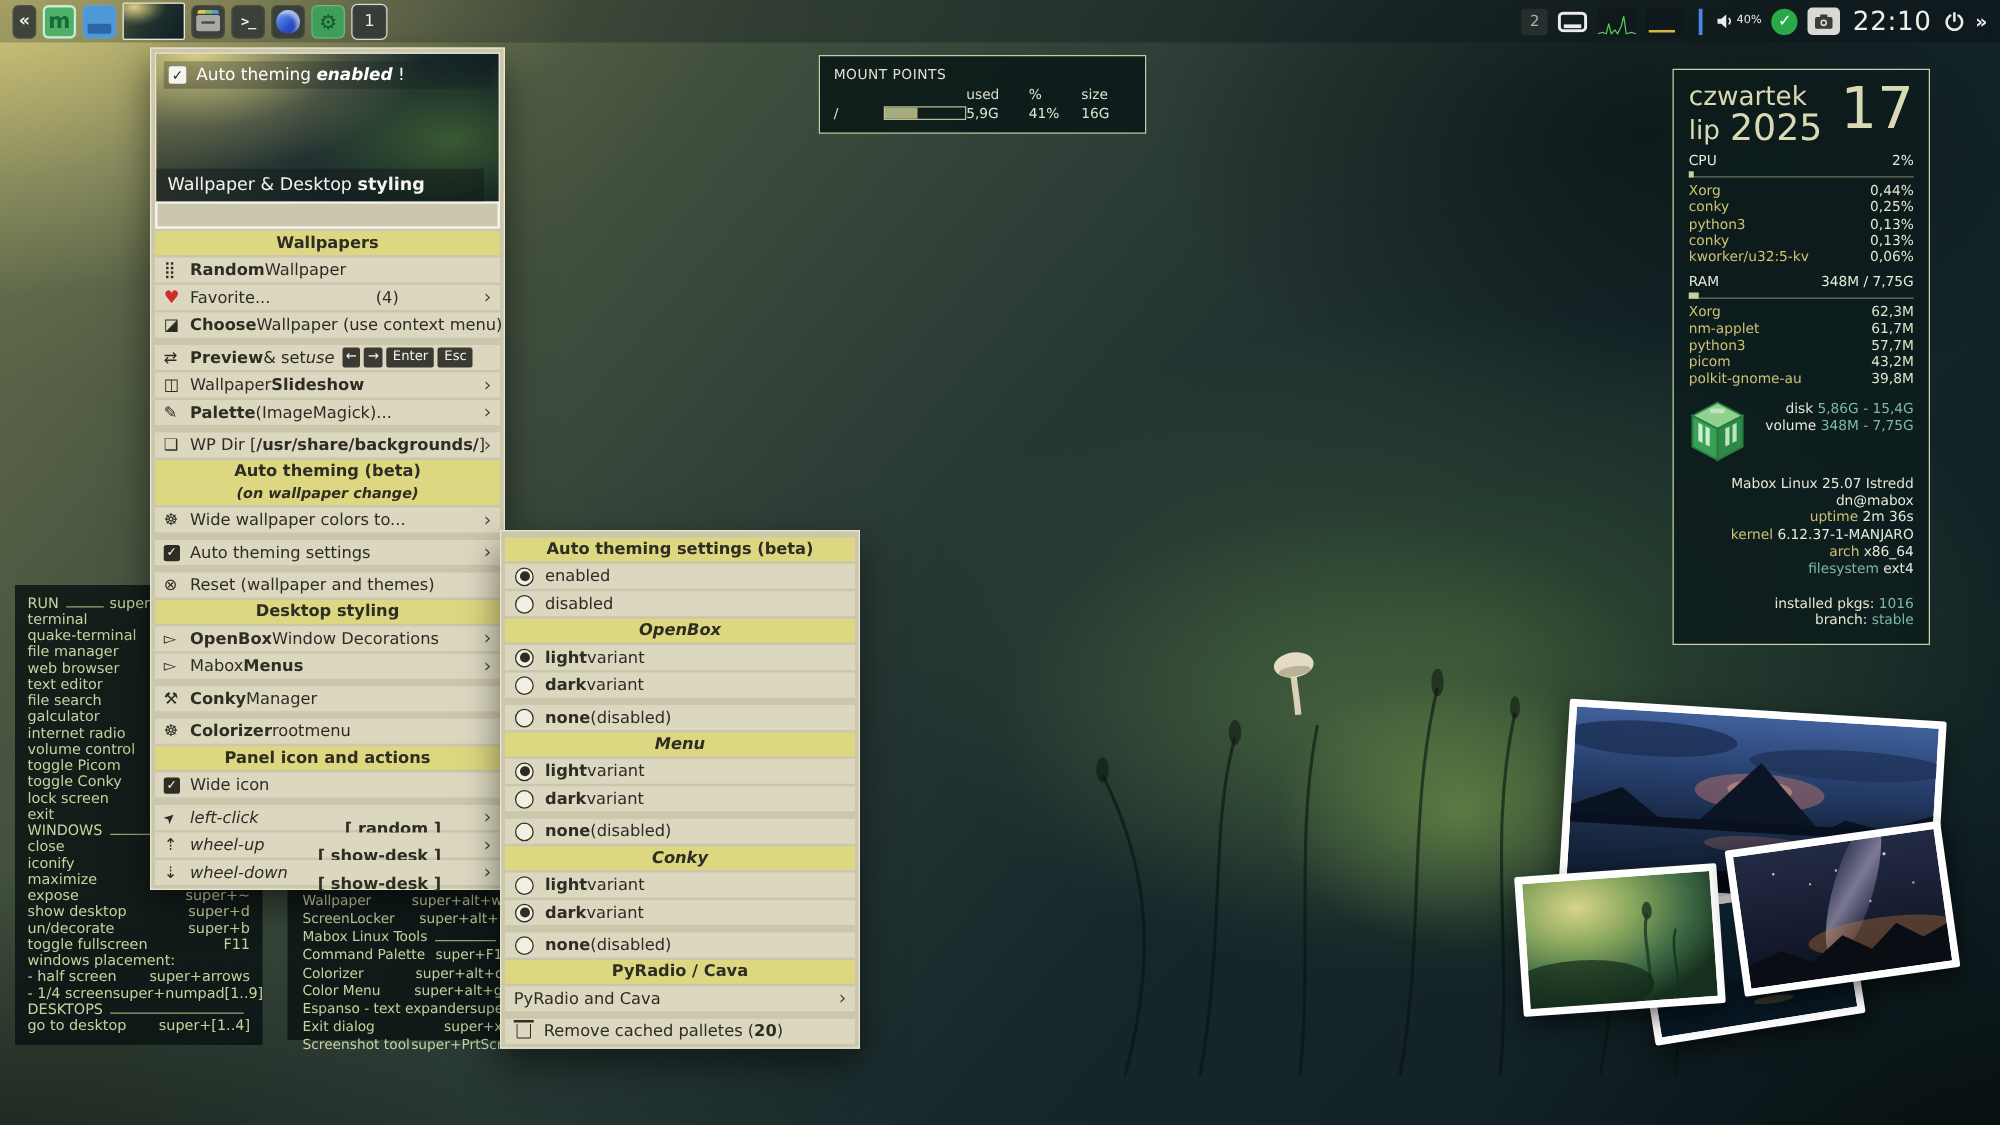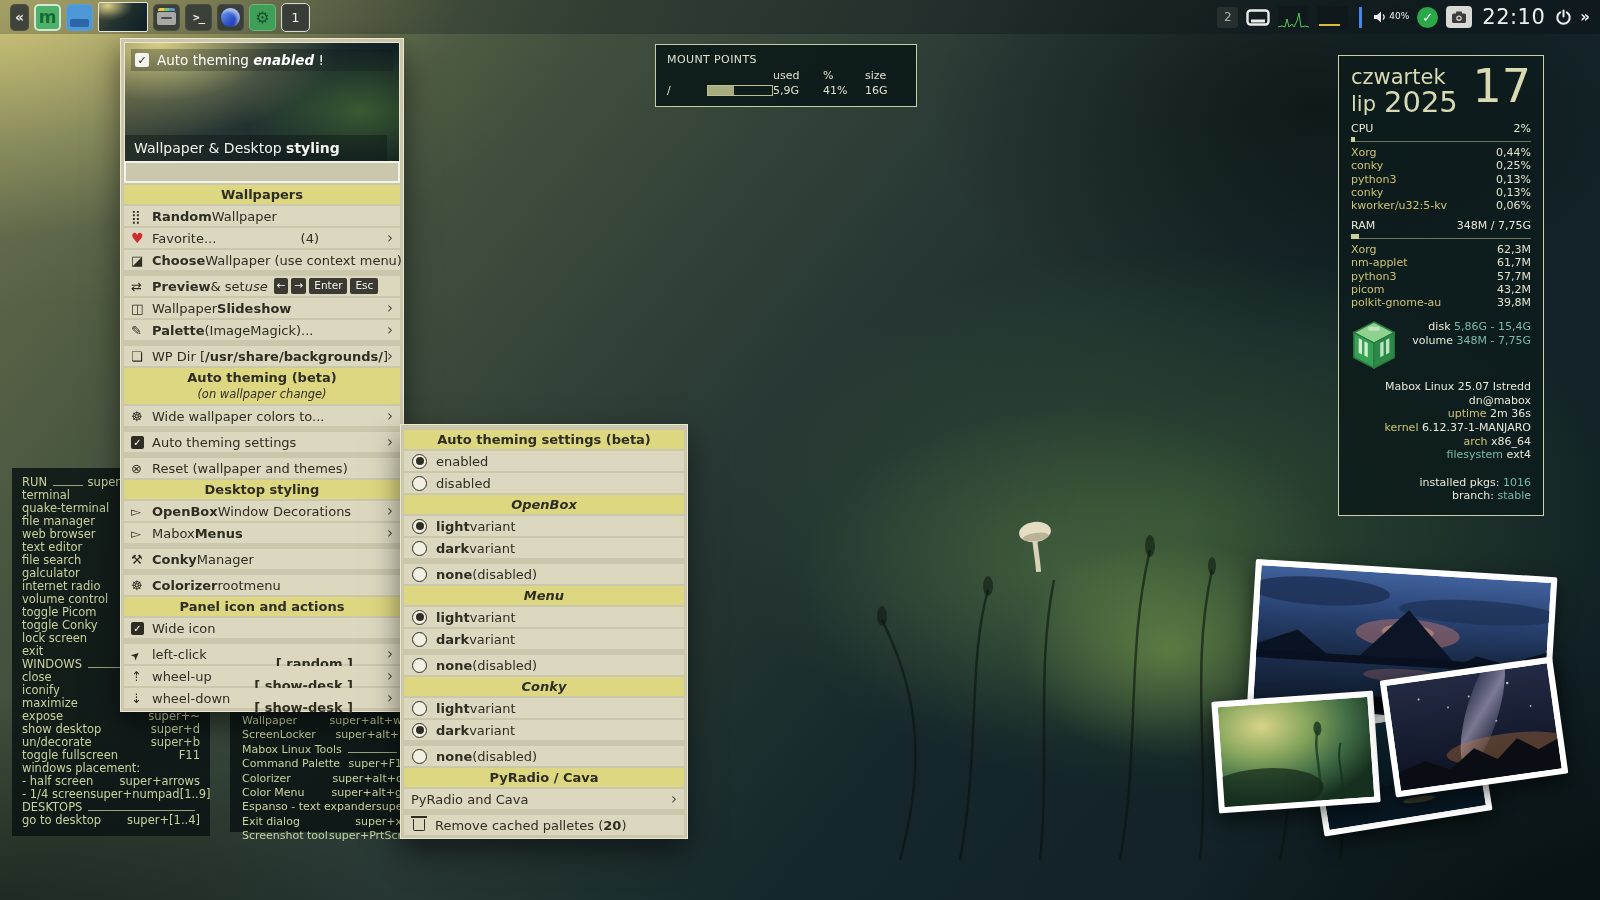--- a/index.html
+++ b/index.html
@@ -69,31 +69,31 @@
       linear-gradient(120deg,#4a4f3a 0%,#2c3a36 35%,#14242a 70%,#0d1b20 100%);}
   .mchk{position:absolute;top:6px;left:6px;right:6px;display:flex;align-items:center;gap:8px;
     color:#fff;font-size:13.5px;background:rgba(18,24,24,.28);padding:3px 4px;}
   .wcbx{width:14px;height:14px;background:#f5f5f0;border-radius:2px;color:#1d1d1d;
     font-size:11px;font-weight:bold;display:flex;align-items:center;justify-content:center;flex:none;}
   .mcap{position:absolute;left:0;right:12px;bottom:0;background:rgba(16,22,22,.45);
     color:#f4f4ee;font-size:14px;padding:5px 9px;}
   .pal{display:flex;height:18px;border:2px solid #f3f3ea;}
   .pal span{flex:1;}
   .mhdr{text-align:center;background:#ded781;font-weight:bold;margin-top:2px;padding:2px 0 2px;}
-  .msub{text-align:center;background:#ded781;font-weight:normal;font-style:italic;font-size:11.5px;padding:0 0 3px;}
+  .msub{text-align:center;background:#ded781;font-weight:bold;font-style:italic;font-size:11.5px;padding:0 0 3px;}
   .mrow{display:flex;align-items:center;height:20px;background:#dcd8c0;margin-top:2px;
     padding:0 7px;position:relative;white-space:nowrap;}
   .mrow.gap{margin-top:6px;}
   .ic{width:21px;flex:none;font-size:13px;}
   .ic.red{color:#cf2b2b;font-size:14px;}
   .rot{display:inline-block;transform:rotate(-42deg);font-size:11px;}
   .chev{position:absolute;right:7px;top:50%;transform:translateY(-50%);color:#4a493e;font-size:15px;line-height:1;}
   .hint4{margin-left:auto;margin-right:74px;}
   .hintB{margin-left:auto;margin-right:40px;font-weight:bold;margin-top:19px;}
-  .ital{}
+  .ital{font-style:italic;}
   .keys{margin-left:auto;margin-right:26px;display:flex;align-items:center;gap:3px;}
   .use{font-style:italic;margin-right:3px;}
   .kbd{background:#3a3a32;color:#f4f4ec;font-size:10.5px;padding:1px 5px;border-radius:2px;line-height:1.25;}
   .kbd.ar{padding:1px 3px;}
   .cbx{width:13px;height:13px;background:#2e2d23;border-radius:2px;color:#fff;font-size:10px;
     display:flex;align-items:center;justify-content:center;margin-right:8px;flex:none;}
   .radio{width:13px;height:13px;border:1.5px solid #2e2d23;border-radius:50%;margin:0 9px 0 1px;
     flex:none;background:#f2f0e2;position:relative;}
   .radio.sel::after{content:"";position:absolute;inset:2.5px;background:#2e2d23;border-radius:50%;}
   .trash{width:10px;height:11px;border:1.5px solid #2e2d23;border-top:none;border-radius:1px 1px 2px 2px;

